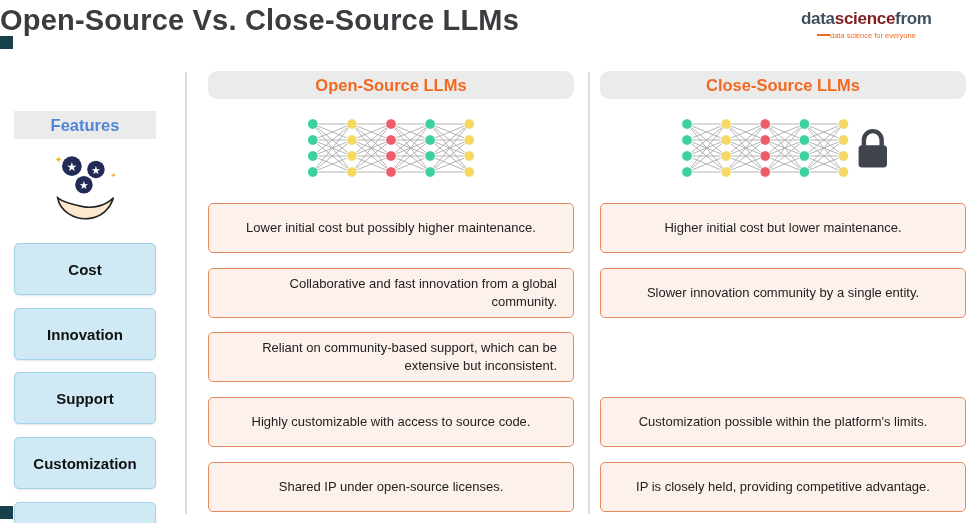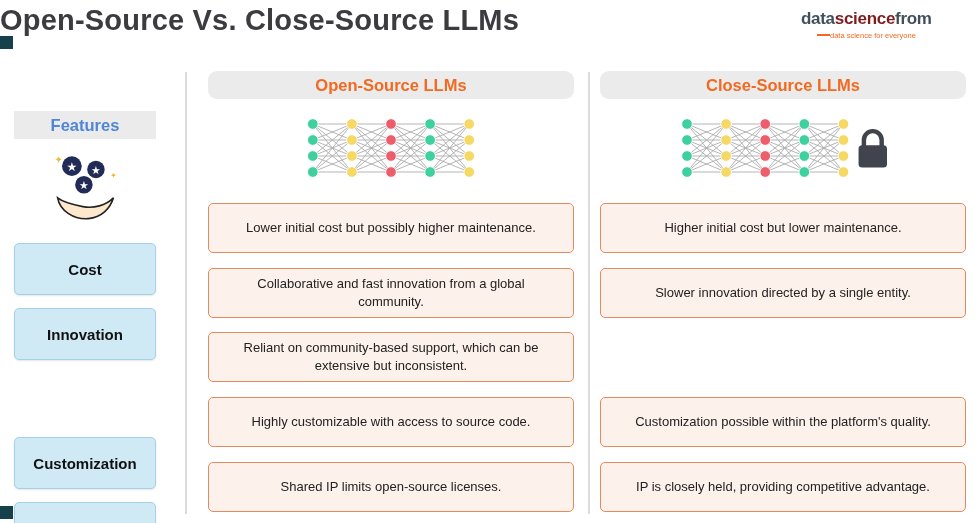--- a/index.html
+++ b/index.html
@@ -33,21 +33,21 @@
     display:flex;align-items:center;justify-content:center;}
   .fbox{
     position:absolute;left:0;right:0;height:50px;border-radius:5px;
     background:#cfe9f5;border:1px solid #a3d2e8;box-shadow:0 1px 2px rgba(0,0,0,.10);
     display:flex;align-items:center;justify-content:center;
     font-size:15px;font-weight:600;color:#111;
   }
   .cbox{
     position:absolute;left:0;right:0;height:50px;border-radius:5px;box-sizing:border-box;
     background:#fdf1ec;border:1px solid #e78a5f;padding:3px 16px;
-    display:flex;align-items:center;justify-content:center;text-align:center;
+    display:flex;align-items:center;justify-content:center;text-align:right;
     font-size:13px;line-height:1.35;color:#222;
   }
   .r0{top:203px}.r1{top:268px}.r2{top:332px}.r3{top:397px}.r4{top:462px}
 </style>
 </head>
 <body>
 
 <div class="page">
 
   <div class="corner tl"></div>
@@ -73,20 +73,21 @@
         <text x="20" y="17" font-size="11" fill="#ffffff" text-anchor="middle">★</text>
         <circle cx="42" cy="16" r="8" fill="#212b56"></circle>
         <text x="42" y="20" font-size="10" fill="#ffffff" text-anchor="middle">★</text>
         <circle cx="31" cy="30" r="8" fill="#212b56"></circle>
         <text x="31" y="34" font-size="10" fill="#ffffff" text-anchor="middle">★</text>
         <path d="M7,42 C9,54 22,62 35,61 C47,60 55,52 58,42 C51,49 40,52 30,50 C20,48 12,46 7,42 Z" fill="#fde7cd" stroke="#232323" stroke-width="1.5"></path>
       </svg>
     </div>
     <div class="fbox r0">Cost</div>
     <div class="fbox r1">Innovation</div>
+    <div class="fbox r2">Support</div>
     <div class="fbox r3">Customization</div>
     <div class="fbox r4">IP</div>
   </div>
 
   <div class="divider" style="left:185px;"></div>
 
   <div class="col" style="left:208px;width:366px;">
     <div class="hbar orange-h">Open-Source LLMs</div>
     <div class="icon-wrap">
       <svg width="180" height="64" viewBox="0 0 200 72">
@@ -173,21 +174,21 @@
           <circle cx="188" cy="9" r="6" fill="#f6d964" stroke="#ffffff" stroke-width="1"></circle>
           <circle cx="188" cy="27" r="6" fill="#f6d964" stroke="#ffffff" stroke-width="1"></circle>
           <circle cx="188" cy="45" r="6" fill="#f6d964" stroke="#ffffff" stroke-width="1"></circle>
           <circle cx="188" cy="63" r="6" fill="#f6d964" stroke="#ffffff" stroke-width="1"></circle>
         </svg>
     </div>
     <div class="cbox r0">Lower initial cost but possibly higher maintenance.</div>
     <div class="cbox r1">Collaborative and fast innovation from a global community.</div>
     <div class="cbox r2">Reliant on community-based support, which can be extensive but inconsistent.</div>
     <div class="cbox r3">Highly customizable with access to source code.</div>
-    <div class="cbox r4">Shared IP limits open-source licenses.</div>
+    <div class="cbox r4">Shared IP under open-source licenses.</div>
   </div>
 
   <div class="divider" style="left:588px;"></div>
 
   <div class="col" style="left:600px;width:366px;">
     <div class="hbar orange-h">Close-Source LLMs</div>
     <div class="icon-wrap">
       <svg width="216" height="64" viewBox="0 0 240 72">
           <line x1="12" y1="9" x2="56" y2="9" stroke="#ababab" stroke-width="1"></line>
           <line x1="12" y1="9" x2="56" y2="27" stroke="#ababab" stroke-width="1"></line>
@@ -271,18 +272,18 @@
           <circle cx="144" cy="63" r="6" fill="#3fd0a0" stroke="#ffffff" stroke-width="1"></circle>
           <circle cx="188" cy="9" r="6" fill="#f6d964" stroke="#ffffff" stroke-width="1"></circle>
           <circle cx="188" cy="27" r="6" fill="#f6d964" stroke="#ffffff" stroke-width="1"></circle>
           <circle cx="188" cy="45" r="6" fill="#f6d964" stroke="#ffffff" stroke-width="1"></circle>
           <circle cx="188" cy="63" r="6" fill="#f6d964" stroke="#ffffff" stroke-width="1"></circle>
           <path d="M211,34 v-7 a10,10 0 0 1 20,0 v7" fill="none" stroke="#40454d" stroke-width="5"></path>
           <rect x="205" y="33" width="32" height="25" rx="4" fill="#40454d"></rect>
         </svg>
     </div>
     <div class="cbox r0">Higher initial cost but lower maintenance.</div>
-    <div class="cbox r1">Slower innovation directed by a single entity.</div>
-    <div class="cbox r3">Customization possible within the platform's quality.</div>
+    <div class="cbox r1">Slower innovation community by a single entity.</div>
+    <div class="cbox r3">Customization possible within the platform's limits.</div>
     <div class="cbox r4">IP is closely held, providing competitive advantage.</div>
   </div>
 
 </div>
 
 </body></html>

